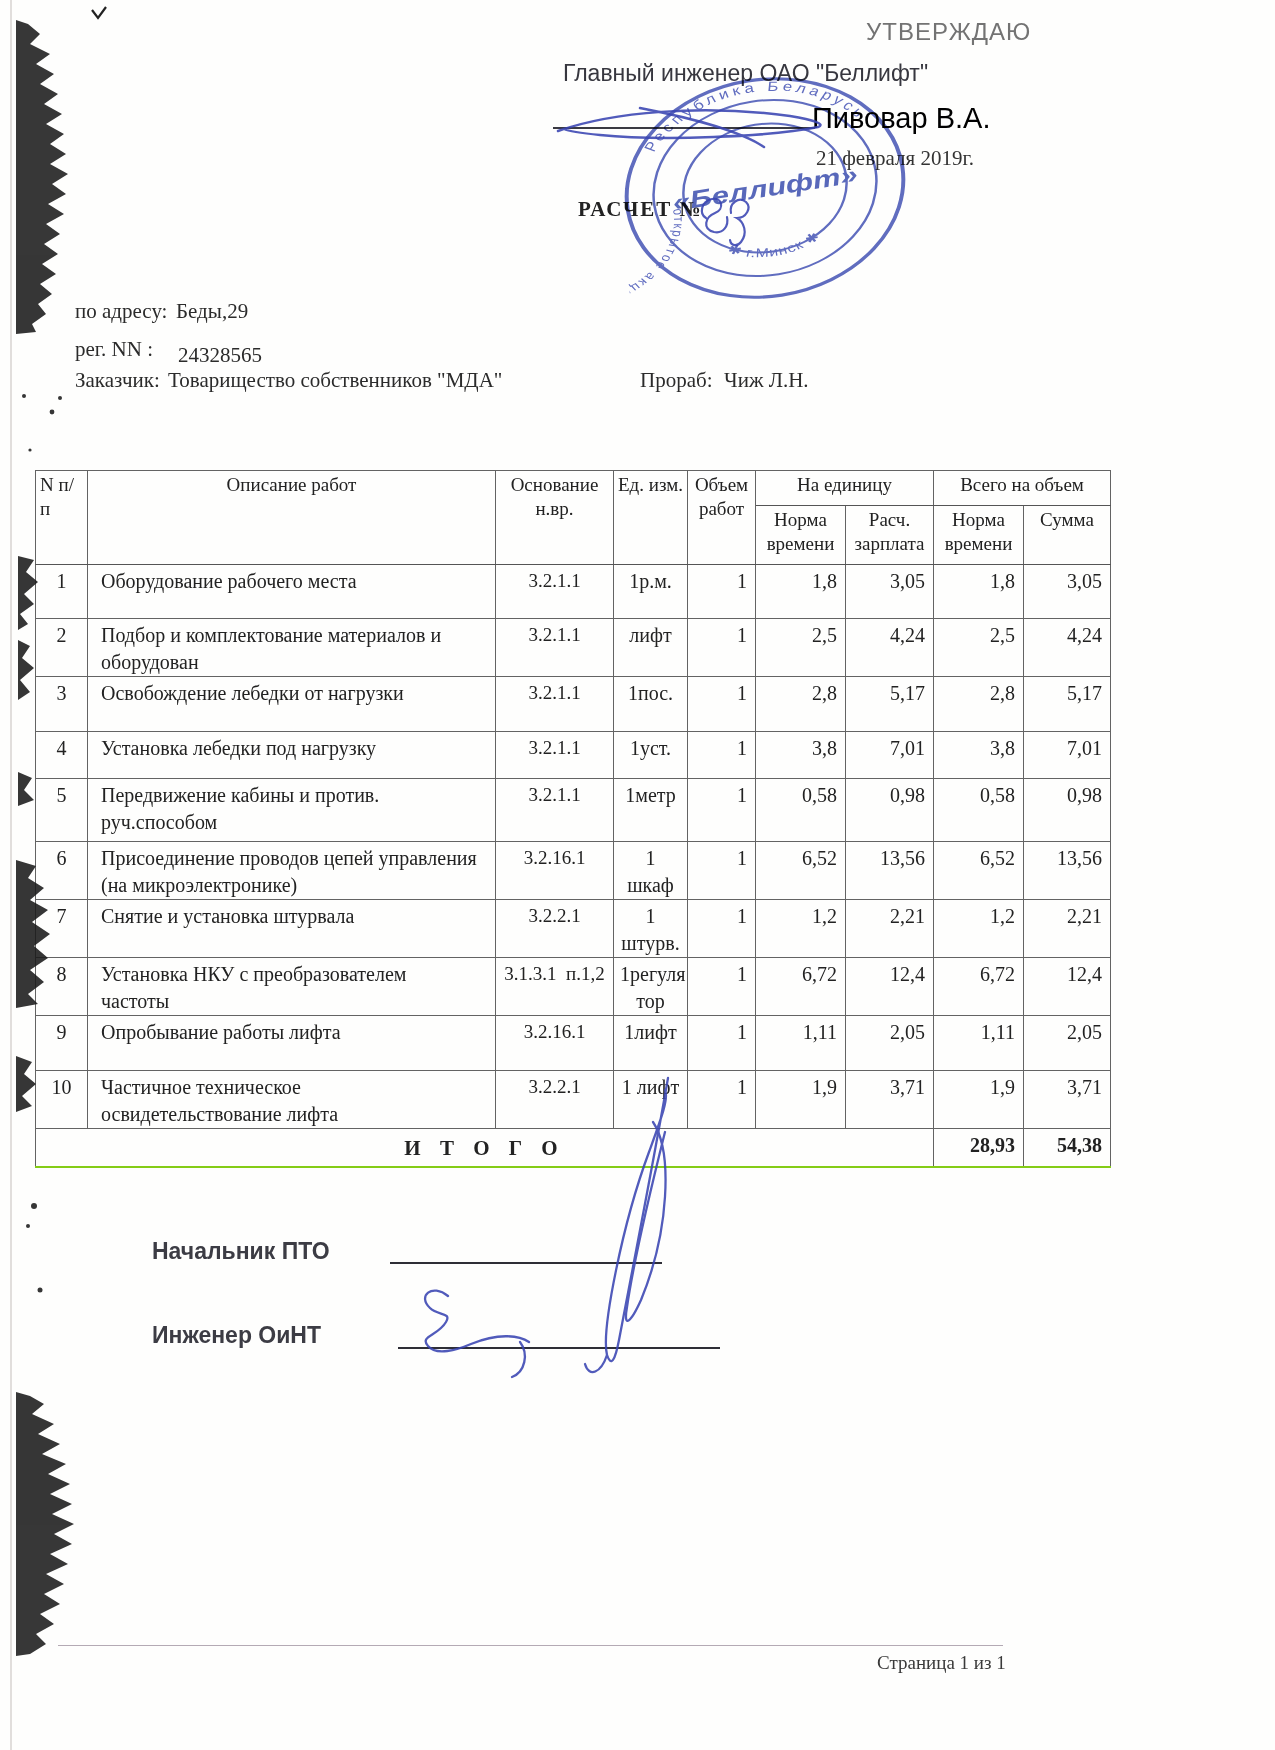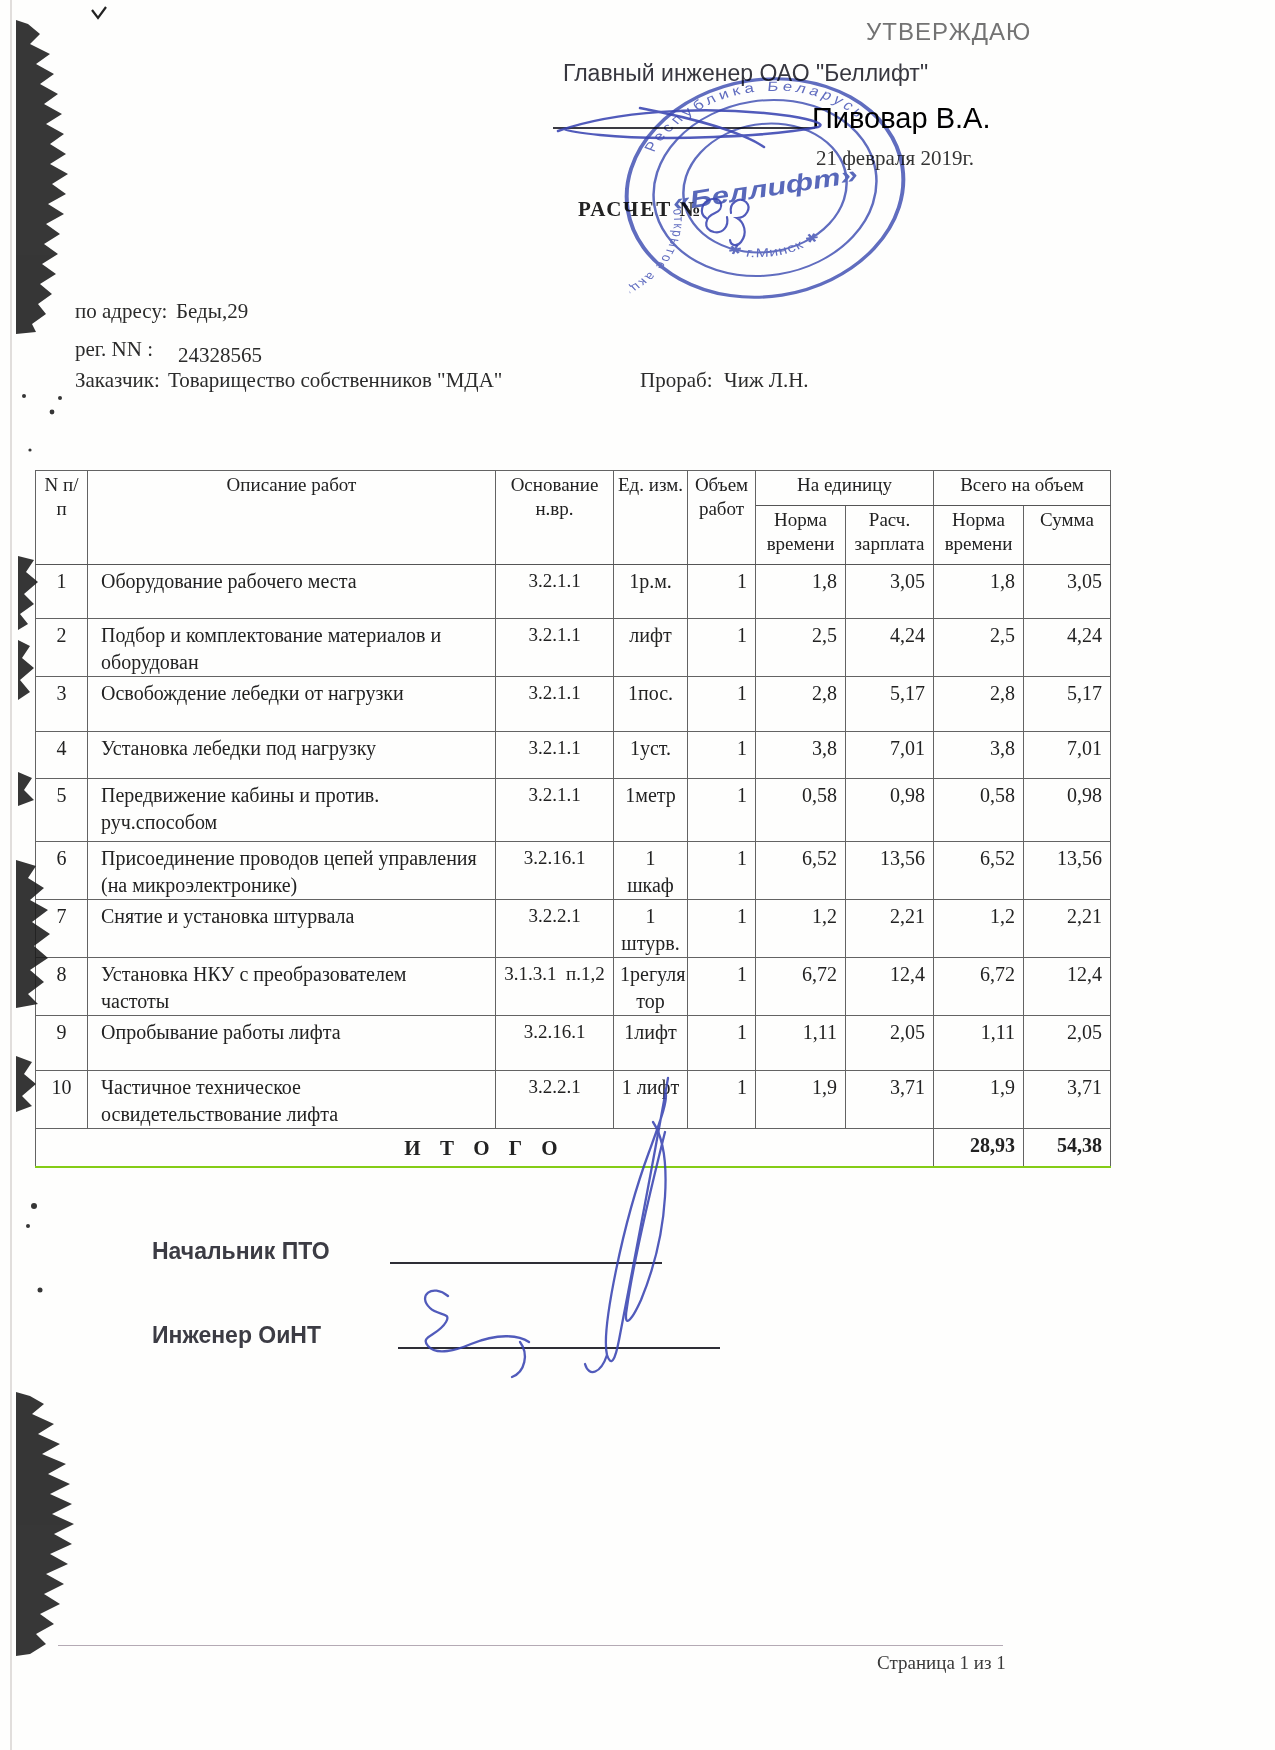--- a/index.html
+++ b/index.html
@@ -100,21 +100,21 @@
         <col class="c-basis">
         <col class="c-unit">
       <col class="c-vol">
         <col class="c-nt1">
         <col class="c-pay">
         <col class="c-nt2">
         <col class="c-sum">
     </colgroup>
     <thead>
       <tr>
-        <th rowspan="2" style="text-align:center;vertical-align:top;">N п/п</th>
+        <th rowspan="2" style="text-align:left;vertical-align:top;">N п/п</th>
         <th rowspan="2">Описание работ</th>
         <th rowspan="2">Основание
 н.вр.</th>
         <th rowspan="2">Ед. изм.</th>
         <th rowspan="2">Объем
 работ</th>
         <th colspan="2">На единицу</th>
         <th colspan="2">Всего на объем</th>
       </tr>
       <tr>

